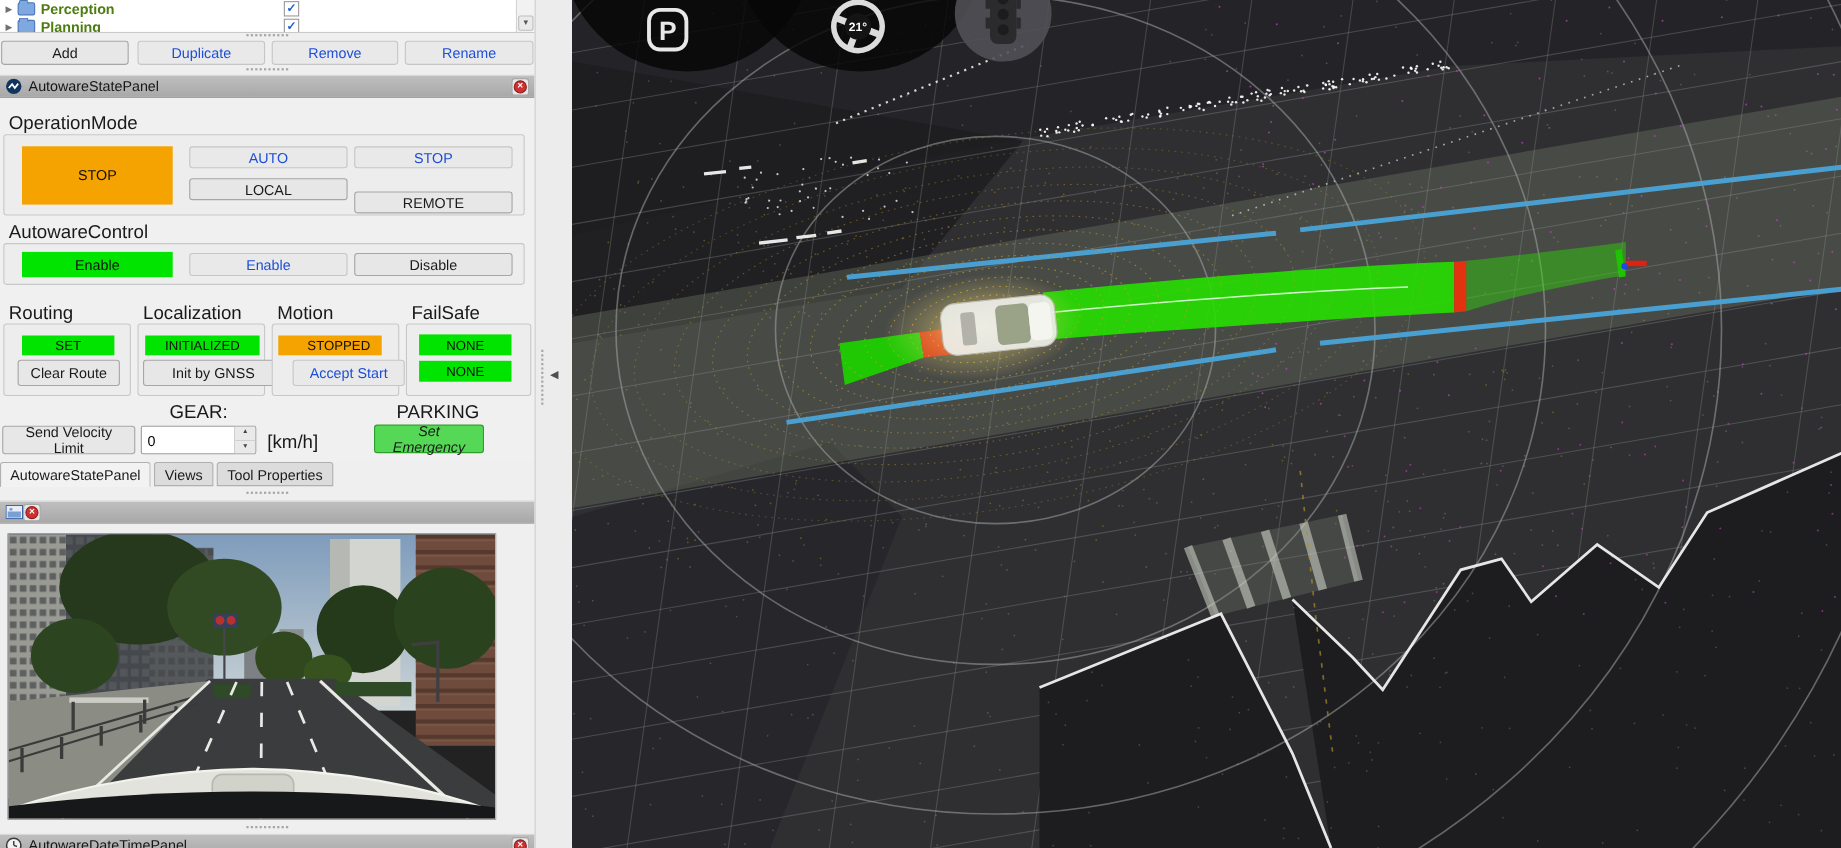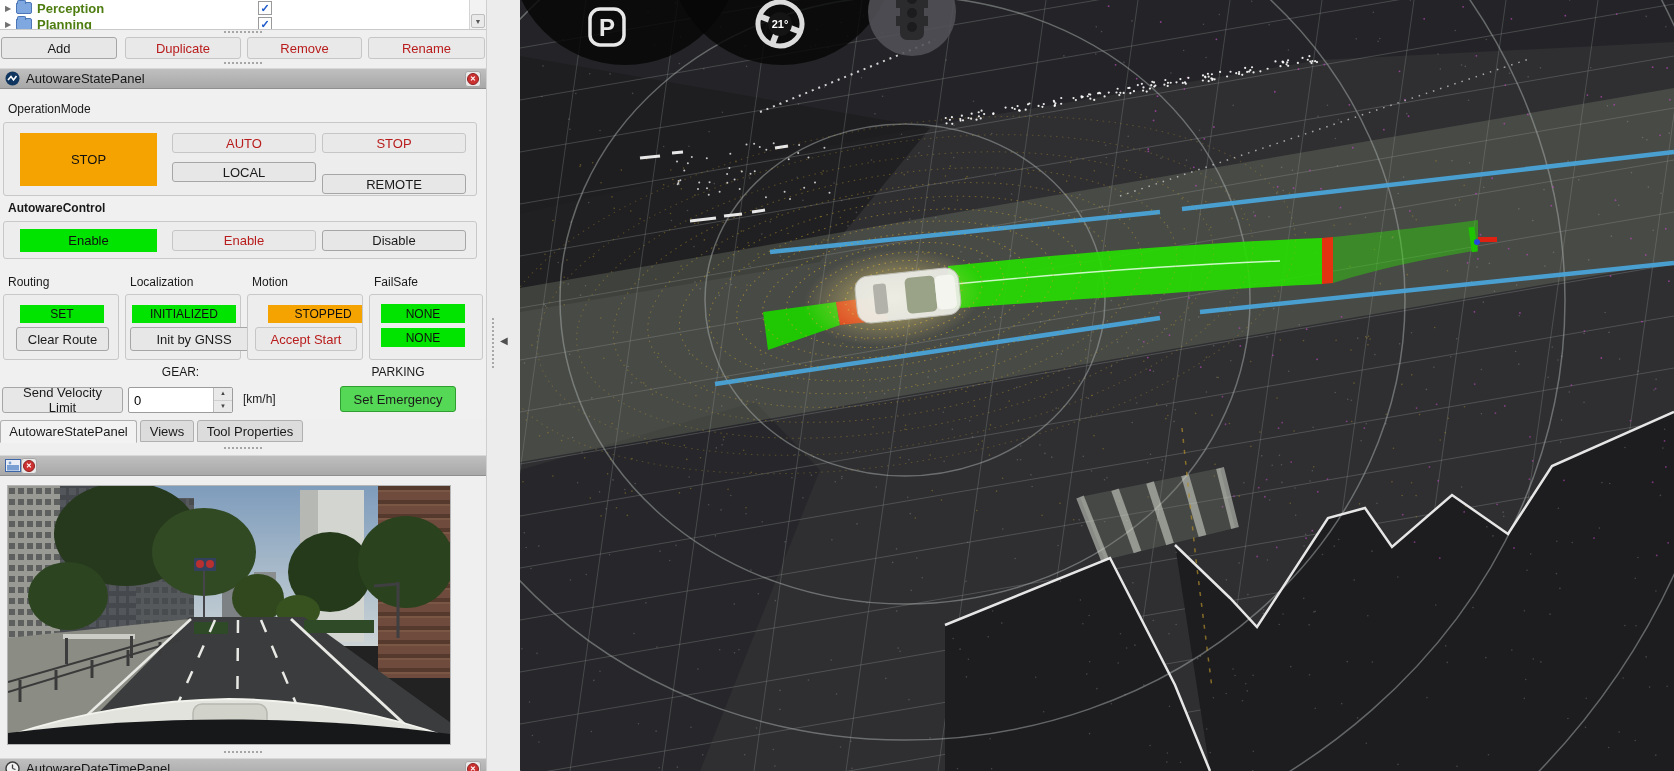--- a/index.html
+++ b/index.html
@@ -18,29 +18,29 @@
   .folder-icon { width:16px; height:12px; margin-right:5px; position:relative; background:#7fa8e0; border:1px solid #49751f0; border:1px solid #4a76b8; border-radius:2px; }
   .folder-icon::before { content:""; position:absolute; left:0; top:-3px; width:7px; height:3px; background:#7fa8e0; border:1px solid #4a76b8; border-bottom:none; border-radius:2px 2px 0 0; }
   .tree-label { font-size:13px; font-weight:bold; color:#4d7c0f; }
   .tree-check { position:absolute; left:258px; top:1px; width:14px; height:14px; background:#fff; border:1px solid #9a9a9a; text-align:center; line-height:12px; font-size:11px; font-weight:bold; color:#1f5ccc; }
   .tree-scroll { position:absolute; right:0; top:0; width:17px; height:30px; background:#f2f2f2; border-left:1px solid #d4d4d4; }
   .scroll-btn { position:absolute; right:1px; bottom:2px; width:14px; height:14px; background:#eaeaea; border:1px solid #bdbdbd; border-radius:2px; font-size:7px; color:#555; text-align:center; line-height:13px; }
 
   .hdots { position:absolute; left:224px; width:38px; height:0; border-top:2px dotted #9f9f9f; opacity:.9; }
 
   .qbtn { position:absolute; display:flex; align-items:center; justify-content:center; background:#e7e7e7; border:1px solid #a6a6a6; border-radius:3px; font-size:13px; color:#1a1a1a; cursor:default; }
-  .qbtn.disabled { color:#b91c1c; border-color:#c6c6c6; background:#e9e9e9; }
+  .qbtn.disabled { color:#1d4ed8; border-color:#c6c6c6; background:#e9e9e9; }
 
   .phead { position:absolute; left:0; width:486px; height:21px; background:linear-gradient(#bfbfbf,#a8a8a8); border-top:1px solid #d8d8d8; border-bottom:1px solid #8f8f8f; display:flex; align-items:center; padding:0 5px; font-size:13px; color:#161616; }
   .phead .ptitle { flex:1; margin-left:6px; }
   .closebtn { width:16px; height:16px; border:1px solid #a8a8a8; border-radius:3px; background:#e8e8e8; display:flex; align-items:center; justify-content:center; }
   .closebtn .dot { width:12px; height:12px; border-radius:50%; background:#cd3232; border:1px solid #8e1f1f; color:#fff; font-size:7px; line-height:10px; text-align:center; font-weight:bold; }
 
   .asp-body { position:absolute; left:0; top:89px; width:486px; height:330px; background:#f0f0f0; }
-  .lbl { position:absolute; font-size:12px; color:#191919; }
+  .lbl { position:absolute; font-size:17px; color:#191919; }
   .gbox { position:absolute; border:1px solid #c8c8c8; border-radius:3px; background:#ededed; }
   .state-big { position:absolute; display:flex; align-items:center; justify-content:center; font-size:13px; color:#101010; }
   .state-bar { position:absolute; display:flex; align-items:center; justify-content:center; font-size:12px; color:#101010; }
   .green { background:#00e400; }
   .orange { background:#f5a300; }
 
   .spinbox { position:absolute; background:#fff; border:1px solid #9c9c9c; border-radius:2px; display:flex; }
   .spinbox input { flex:1; border:none; outline:none; font-size:13px; padding-left:5px; font-family:"Liberation Sans",sans-serif; background:transparent; width:70px; }
   .spin-btns { width:19px; border-left:1px solid #bdbdbd; display:flex; flex-direction:column; }
   .spin-btns div { flex:1; font-size:6px; color:#444; text-align:center; line-height:11px; background:#e9e9e9; }
@@ -105,62 +105,62 @@
   <div class="asp-body">
     <span class="lbl" style="left:8px; top:13px;">OperationMode</span>
     <div class="gbox" style="left:3px; top:33px; width:474px; height:74px;">
       <div class="state-big orange" style="left:16px; top:10px; width:137px; height:53px;">STOP</div>
       <button class="qbtn disabled" style="left:168px; top:10px; width:144px; height:20px;">AUTO</button>
       <button class="qbtn disabled" style="left:318px; top:10px; width:144px; height:20px;">STOP</button>
       <button class="qbtn" style="left:168px; top:39px; width:144px; height:20px;">LOCAL</button>
       <button class="qbtn" style="left:318px; top:51px; width:144px; height:20px;">REMOTE</button>
     </div>
 
-    <span class="lbl" style="left:8px; top:112px;font-weight:bold;">AutowareControl</span>
+    <span class="lbl" style="left:8px; top:112px;">AutowareControl</span>
     <div class="gbox" style="left:3px; top:132px; width:474px; height:38px;">
       <div class="state-big green" style="left:16px; top:7px; width:137px; height:23px;">Enable</div>
       <button class="qbtn disabled" style="left:168px; top:8px; width:144px; height:21px;">Enable</button>
       <button class="qbtn" style="left:318px; top:8px; width:144px; height:21px;">Disable</button>
     </div>
 
     <span class="lbl" style="left:8px; top:186px;">Routing</span>
     <span class="lbl" style="left:130px; top:186px;">Localization</span>
     <span class="lbl" style="left:252px; top:186px;">Motion</span>
     <span class="lbl" style="left:374px; top:186px;text-align:right;">FailSafe</span>
 
     <div class="gbox" style="left:3px; top:205px; width:116px; height:66px;">
       <div class="state-bar green" style="left:16px; top:10px; width:84px; height:18px;">SET</div>
       <button class="qbtn" style="left:12px; top:32px; width:93px; height:24px;">Clear Route</button>
     </div>
     <div class="gbox" style="left:125px; top:205px; width:116px; height:66px;">
       <div class="state-bar green" style="left:6px; top:10px; width:104px; height:18px;">INITIALIZED</div>
       <button class="qbtn" style="left:4px; top:32px; width:128px; height:24px;">Init by GNSS</button>
     </div>
     <div class="gbox" style="left:247px; top:205px; width:116px; height:66px;">
-      <div class="state-bar orange" style="left:20px; top:10px; width:94px; height:18px;padding-left:16px;">STOPPED</div>
-      <button class="qbtn disabled" style="left:7px; top:32px; width:102px; height:24px;">Accept Start</button>
+      <div class="state-bar orange" style="left:5px; top:10px; width:94px; height:18px;padding-left:16px;">STOPPED</div>
+      <button class="qbtn disabled" style="left:18px; top:32px; width:102px; height:24px;">Accept Start</button>
     </div>
     <div class="gbox" style="left:369px; top:205px; width:114px; height:66px;">
       <div class="state-bar green" style="left:11px; top:9px; width:84px; height:19px;">NONE</div>
       <div class="state-bar green" style="left:11px; top:33px; width:84px; height:19px;">NONE</div>
     </div>
 
     <span class="lbl" style="left:128px; top:276px; width:105px; text-align:center;">GEAR:</span>
     <span class="lbl" style="left:340px; top:276px; width:116px; text-align:center;">PARKING</span>
 
     <button class="qbtn" style="left:2px; top:298px; width:121px; height:26px;">Send Velocity Limit</button>
     <div class="spinbox" style="left:128px; top:298px; width:105px; height:26px;">
       <input value="0" style="">
       <div class="spin-btns">
         <div>▲</div>
         <div>▼</div>
       </div>
     </div>
     <span class="lbl" style="left:243px; top:303px;">[km/h]</span>
-    <button class="qbtn emerg" style="left:340px; top:297px; width:116px; height:26px;">Set Emergency</button>
+    <button class="qbtn emerg" style="left:340px; top:297px; width:100px; height:26px;font-style:italic;">Set Emergency</button>
   </div>
 
   <div class="tab active" style="left:0; width:137px;">
       <span>AutowareStatePanel</span>
     </div>
   <div class="tab" style="left:140px; width:54px;">
       <span>Views</span>
     </div>
   <div class="tab" style="left:197px; width:106px;">
       <span>Tool Properties</span>

